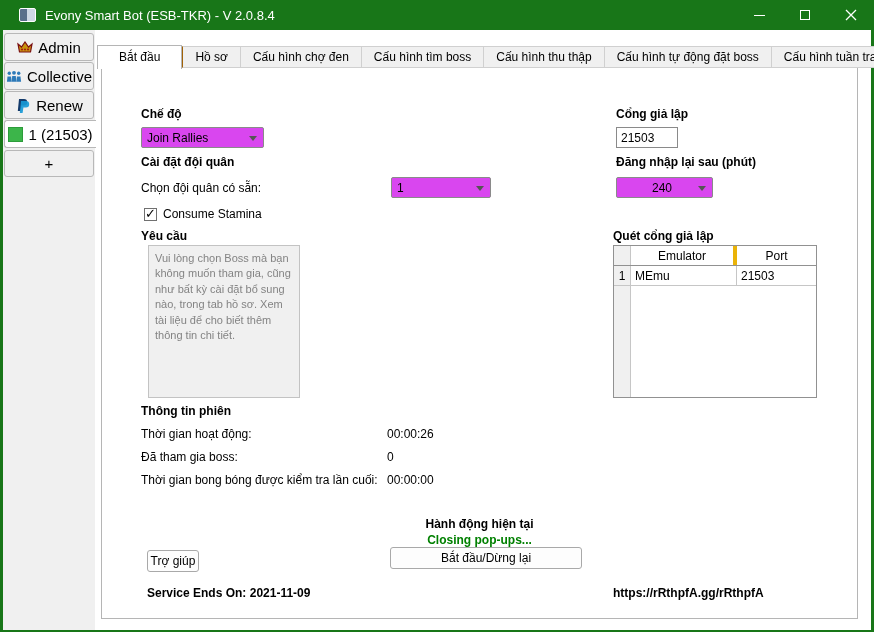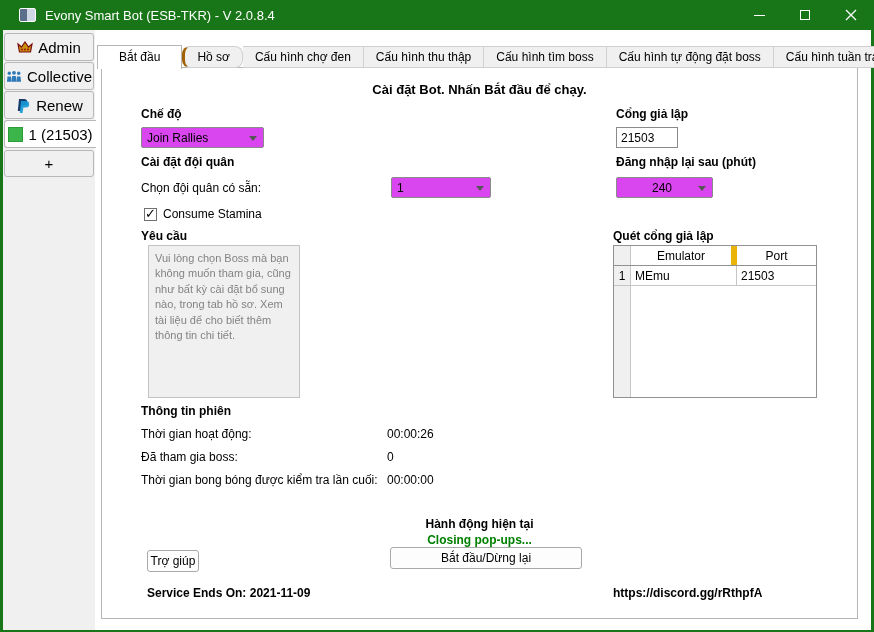--- a/index.html
+++ b/index.html
@@ -25,21 +25,21 @@
   .side-btn { position:absolute; left:1px; width:90px; height:28px; background:#f0f0f0; border:1px solid #b8b8b8; border-radius:3px; display:flex; align-items:center; justify-content:center; gap:5px; cursor:default; }
   .side-btn.selected { background:#fff; border-radius:3px 0 0 3px; border-right:none; width:92px; }
   .side-label { font-size:15px; }
   .icon-box { width:16px; height:16px; display:inline-flex; align-items:center; justify-content:center; flex:none; }
   .green-square { width:15px; height:15px; background:#3cb54a; border:1px solid #2c9c3a; }
 
   
   .tabstrip { position:absolute; left:94px; top:14px; display:flex; align-items:flex-end; z-index:3; }
   .tab { height:22px; background:#f0f0f0; border:1px solid #d0d0d0; border-left:none; padding:3px 12px 0 12px; font-size:12px; white-space:nowrap; }
   .tab.active { height:24px; background:#fff; border:1px solid #b5b5b5; border-bottom:none; padding:4px 21px 0 21px; position:relative; top:1px; }
-  .tab:nth-child(2){ border-left:3px solid #a16207;border-radius:8px; }
+  .tab:nth-child(2){ border-left:1px solid #a16207; }
 
   
   .tabpage { position:absolute; left:98px; top:37px; width:757px; height:552px; background:#fff; border:1px solid #b5b5b5; z-index:2; }
   .abs { position:absolute; }
   .b { font-weight:bold; }
   .centered { left:0; width:100%; text-align:center; }
 
   
   .dropdown { position:absolute; height:21px; background:#d946ef; border:1px solid #8a8a8a; border-radius:2px; display:flex; align-items:center; padding-left:5px; font-size:12px; }
   .dd-arrow { position:absolute; right:6px; top:8px; width:0; height:0; border-left:4px solid transparent; border-right:4px solid transparent; border-top:5px solid #555; }
@@ -50,21 +50,21 @@
   .chk { width:13px; height:13px; background:#fff; border:1px solid #707070; position:relative; }
   .chk.checked::after { content:"✓"; position:absolute; left:0px; top:-3px; font-size:13px; font-weight:bold; color:#000; }
 
   .reqbox { position:absolute; left:46px; top:177px; width:152px; height:153px; background:#f0f0f0; border:1px solid #c3c3c3; padding:5px 6px; font-size:11px; color:#838383; line-height:1.4; }
 
   
   .grid { position:absolute; left:511px; top:177px; width:204px; height:153px; background:#fff; border:1px solid #919191; }
   .grid .rowhdrcol { position:absolute; left:0; top:0; bottom:0; width:17px; background:#f0f0f0; border-right:1px solid #c6c6c6; }
   .grid .hdr { position:absolute; left:0; top:0; width:100%; height:20px; border-bottom:1px solid #919191; display:flex; }
   .grid .hdr .c0 { width:17px; }
-  .grid .hdr .c1 { width:106px; text-align:center; line-height:20px; border-right:6px solid #eab308; background:#fff; }
+  .grid .hdr .c1 { width:106px; text-align:center; line-height:20px; border-right:4px solid #eab308; background:#fff; }
   .grid .hdr .c2 { flex:1; text-align:center; line-height:20px; background:#fff; }
   .grid .datarow { position:absolute; left:0; top:20px; width:100%; height:20px; display:flex; border-bottom:1px solid #c6c6c6; }
   .grid .datarow .c0 { width:17px; text-align:center; line-height:20px; background:#f0f0f0; border-right:1px solid #c6c6c6; }
   .grid .datarow .c1 { width:106px; line-height:20px; padding-left:4px; border-right:1px solid #c6c6c6; background:#fff; }
   .grid .datarow .c2 { flex:1; line-height:20px; padding-left:4px; background:#fff; }
 
   .sess-label { position:absolute; left:39px; }
   .sess-value { position:absolute; left:285px; }
   .status-green { color:#008000; font-weight:bold; }
 
@@ -138,29 +138,28 @@
       </div>
       <div class="side-btn" style="top:120px;height:27px;">
         <span class="side-label">+</span>
       </div>
     </div>
 
     <div class="tabstrip">
       <div class="tab active">Bắt đầu</div>
       <div class="tab">Hồ sơ</div>
       <div class="tab">Cấu hình chợ đen</div>
+      <div class="tab">Cấu hình tìm boss</div>
       <div class="tab">Cấu hình thu thập</div>
-      <div class="tab">Cấu hình tìm boss</div>
       <div class="tab">Cấu hình tự động đặt boss</div>
       <div class="tab">Cấu hình tuần tra</div>
     </div>
 
     <div class="tabpage">
 
-      <div class="abs centered b" style="top:14px;font-size:13px;">Cài đặt Bot. Nhấn Bắt đầu để chạy.</div>
 
       <div class="abs b" style="left:39px;top:39px;">Chế độ</div>
       <div class="dropdown" style="left:39px;top:59px;width:123px;">
         <span>Join Rallies</span>
         <span class="dd-arrow"></span>
       </div>
 
       <div class="abs b" style="left:39px;top:87px;">Cài đặt đội quân</div>
       <div class="abs" style="left:39px;top:113px;">Chọn đội quân có sẵn:</div>
       <div class="dropdown" style="left:289px;top:109px;width:100px;">
@@ -209,17 +208,17 @@
           <div class="c2">21503</div>
         </div>
       </div>
 
       <div class="abs centered b" style="top:449px;">Hành động hiện tại</div>
       <div class="abs centered status-green" style="top:465px;">Closing pop-ups...</div>
       <div class="push-btn" style="left:288px;top:479px;width:192px;height:22px;">Bắt đầu/Dừng lại</div>
       <div class="push-btn" style="left:45px;top:482px;width:52px;height:22px;">Trợ giúp</div>
 
       <div class="abs b" style="left:45px;top:518px;">Service Ends On: 2021-11-09</div>
-      <div class="abs b" style="left:511px;top:518px;">https://discord.gg/rRthpfA</div>
+      <div class="abs b" style="left:511px;top:518px;">https://rRthpfA.gg/rRthpfA</div>
 
     </div>
   </div>
 </div>
 
 </body></html>

